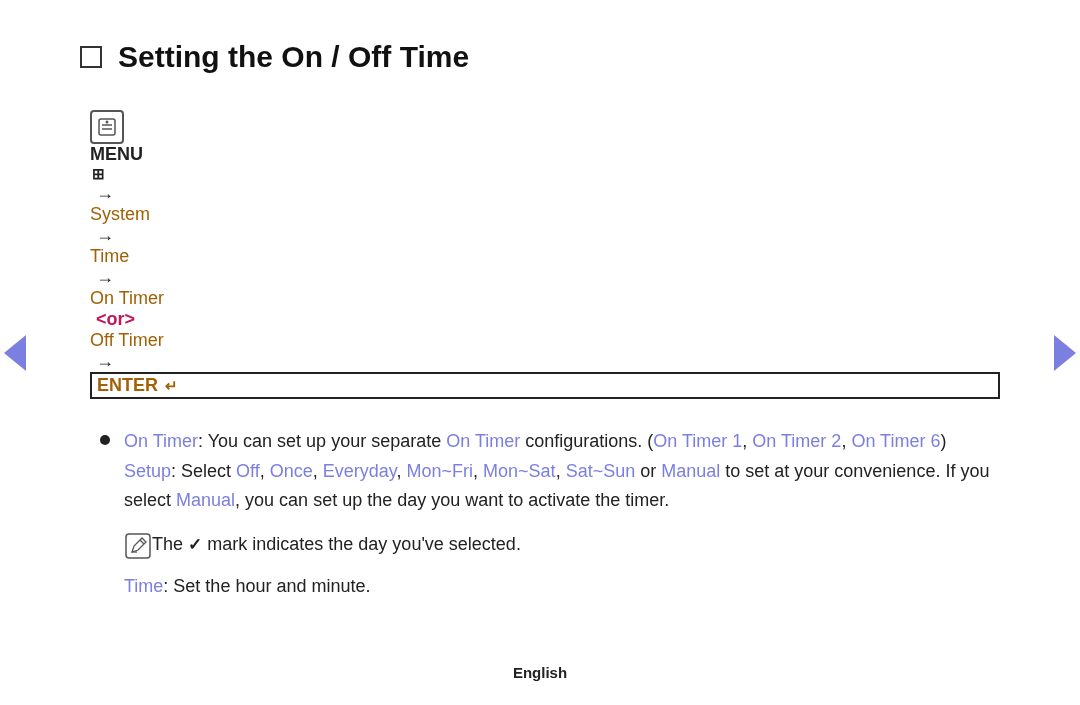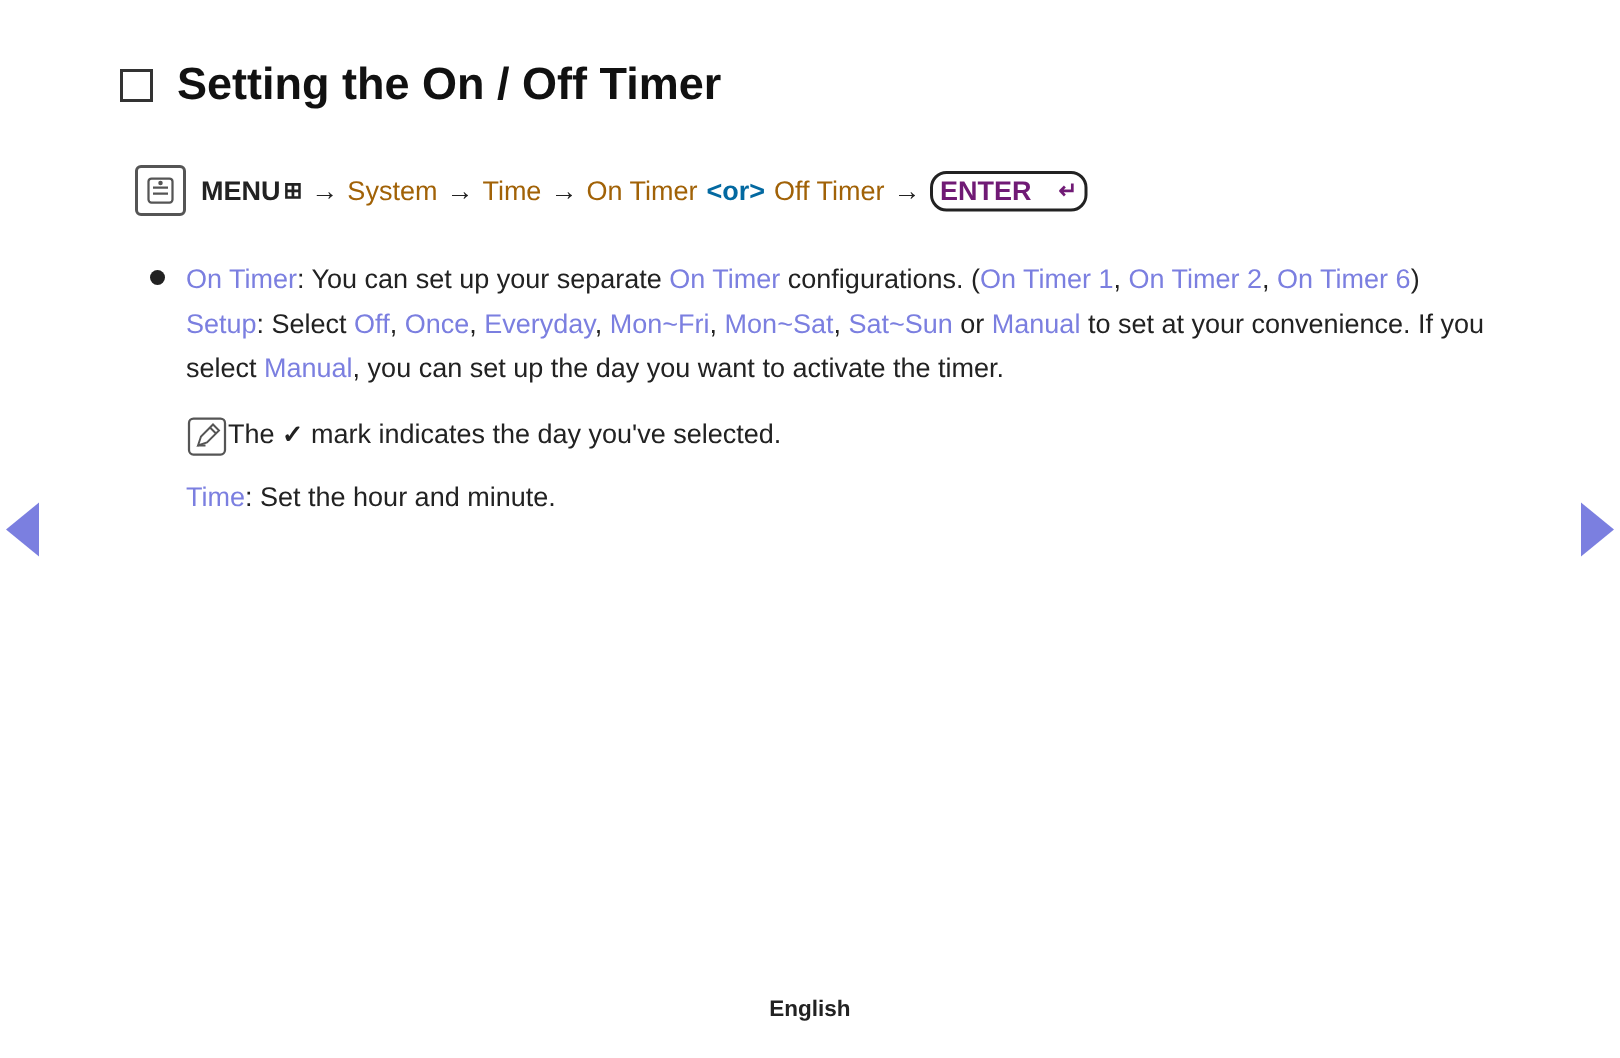--- a/index.html
+++ b/index.html
@@ -40,25 +40,25 @@
 
     .page-title {
       font-size: 30px;
       font-weight: bold;
       color: #111111;
     }
 
     
     .menu-bar {
       display: flex;
-      align-items: center;
       gap: 0;
       margin-bottom: 28px;
       font-size: 18px;
       padding-left: 10px;
+      flex-direction: column;
     }
 
     .menu-icon {
       display: inline-flex;
       align-items: center;
       justify-content: center;
       width: 34px;
       height: 34px;
       border: 2px solid #555;
       border-radius: 4px;
@@ -82,26 +82,26 @@
 
     .menu-link {
       color: #a16207;
       font-size: 18px;
     }
 
     .enter-box {
       display: inline-flex;
       align-items: center;
       font-weight: bold;
-      color: #701a75;
+      color: #a16207;
       font-size: 18px;
       border: 2px solid #222;
       padding: 1px 5px;
-      border-radius: 11px;
-      gap: 18px;
+      border-radius: 0;
+      gap: 7px;
     }
 
     .enter-arrow {
       font-size: 15px;
     }
 
     
     .content-area {
       padding-left: 20px;
     }
@@ -221,41 +221,41 @@
       font-weight: bold;
     }
   </style>
 </head>
 <body>
 
 <div class="page-container">
 
   <div class="title-row">
     <span class="title-checkbox"></span>
-    <span class="page-title">Setting the On / Off Timer</span>
+    <span class="page-title">Setting the On / Off Time</span>
   </div>
 
   <div class="menu-bar">
     <span class="menu-icon">
       <svg width="20" height="20" viewBox="0 0 20 20" fill="none" xmlns="http://www.w3.org/2000/svg">
         <rect x="2" y="2" width="16" height="16" rx="2" stroke="#555" stroke-width="1.5" fill="none"></rect>
         <line x1="5" y1="8" x2="15" y2="8" stroke="#555" stroke-width="1.5"></line>
         <line x1="5" y1="12" x2="15" y2="12" stroke="#555" stroke-width="1.5"></line>
         <circle cx="10" cy="5" r="1.5" fill="#555"></circle>
       </svg>
     </span>
     <span class="menu-label">MENU</span>
     <span class="menu-label" style="font-size:15px; margin-left:2px;">⊞</span>
     <span class="menu-arrow">→</span>
     <span class="menu-link">System</span>
     <span class="menu-arrow">→</span>
     <span class="menu-link">Time</span>
     <span class="menu-arrow">→</span>
     <span class="menu-link">On Timer</span>
-    <span style="margin: 0 6px; font-weight: bold; color: #0369a1;">&lt;or&gt;</span>
+    <span style="margin: 0 6px; font-weight: bold; color: #be185d;">&lt;or&gt;</span>
     <span class="menu-link">Off Timer</span>
     <span class="menu-arrow">→</span>
     <span class="enter-box">
       <span>ENTER</span>
         <span class="enter-arrow">↵</span>
     </span>
   </div>
 
   <div class="content-area">
 

